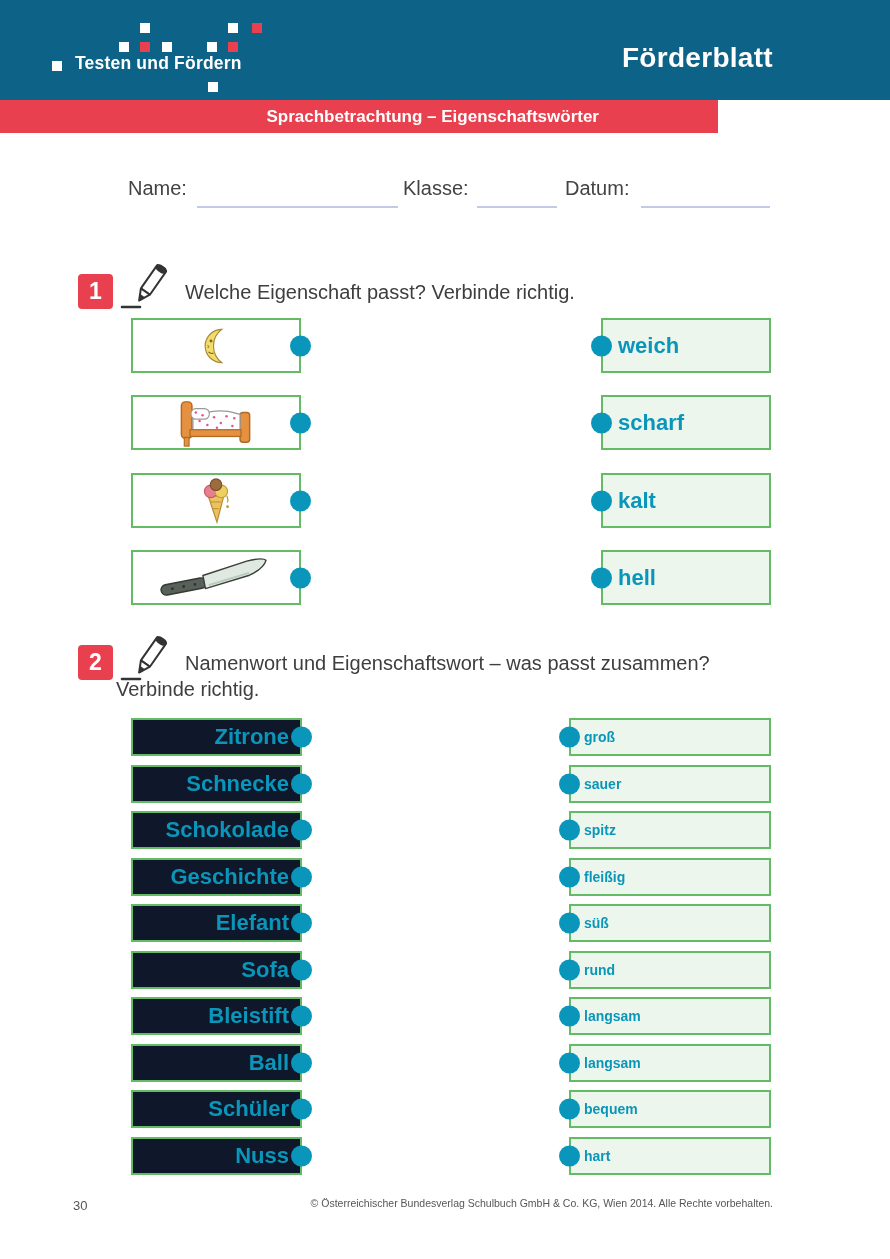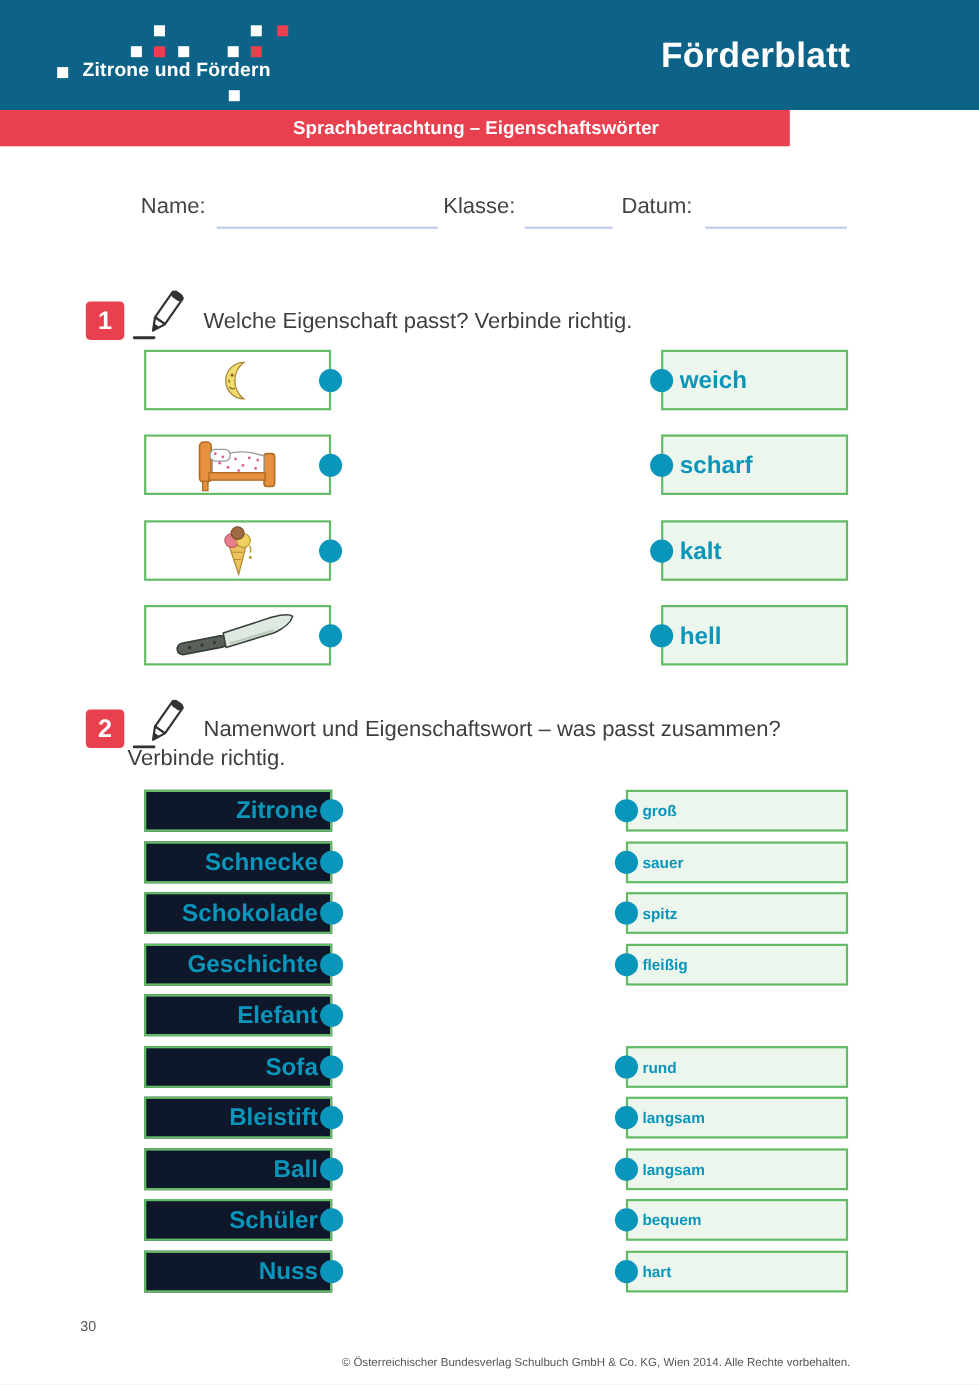--- a/index.html
+++ b/index.html
@@ -6,21 +6,21 @@
   body { background:#9a9a9a; font-family:"Liberation Sans", sans-serif; }
   .page { position:relative; width:890px; height:1259px; background:#ffffff; margin:0 auto; overflow:hidden; }
 
   
   .topbar { position:absolute; left:0; top:0; width:890px; height:100px; background:#0d6287; }
   .redband { position:absolute; left:0; top:100px; width:718px; height:33px; background:#e9404f; }
   .redband span { position:absolute; right:119px; top:0; line-height:33px; color:#fff; font-weight:bold; font-size:17px; }
   .logo-square { position:absolute; width:10px; height:10px; }
   .sq-w { background:#ffffff; } .sq-r { background:#e9404f; }
   .logo-text { position:absolute; left:75px; top:53px; color:#fff; font-weight:bold; font-size:17.5px; letter-spacing:.2px; }
-  .doc-title { position:absolute; right:117px; top:32px; color:#fff; font-weight:bold; font-size:32px; letter-spacing:.3px; }
+  .doc-title { position:absolute; right:117px; top:42px; color:#fff; font-weight:bold; font-size:28px; letter-spacing:.3px; }
 
   
   .field-label { position:absolute; top:177px; font-size:20px; color:#434343; }
   .field-line { position:absolute; top:206px; height:2px; background:#c3c9e8; }
 
   
   .badge { position:absolute; left:78px; width:35px; height:35px; background:#e9404f; border-radius:4px;
            color:#fff; font-weight:bold; font-size:23px; text-align:center; line-height:35px; }
   .instr { position:absolute; font-size:20px; color:#3e3e3e; }
   .pencil { position:absolute; left:116px; width:64px; height:54px; }
@@ -37,41 +37,41 @@
   .adj-box { position:absolute; left:569px; width:202px; height:38px; background:#edf6ec;
              border:2px solid #63bc65; display:flex; align-items:center; }
   .adj-box span { padding-left:13px; color:#0a96ba; font-weight:bold; font-size:14px; }
 
   .dot { position:absolute; width:21px; height:21px; border-radius:50%; background:#0a96ba; top:50%;
          transform:translateY(-50%); }
   .dot-r { right:-12px; } .dot-l { left:-12px; }
 
   
   .page-num { position:absolute; left:73px; top:1198px; font-size:13px; color:#555; }
-  .copyright { position:absolute; right:117px; top:1232px; text-align:right; font-size:10.5px;
+  .copyright { position:absolute; right:117px; top:1196px; text-align:right; font-size:10.5px;
                line-height:14.5px; color:#565656; }
 </style>
 </head>
 <body>
 
 <div class="page">
 
   <div class="topbar">
     <div>
       <span class="logo-square sq-w" style="left:140px;top:23px"></span>
       <span class="logo-square sq-w" style="left:228px;top:23px"></span>
       <span class="logo-square sq-r" style="left:252px;top:23px"></span>
       <span class="logo-square sq-w" style="left:119px;top:42px"></span>
       <span class="logo-square sq-r" style="left:140px;top:42px"></span>
       <span class="logo-square sq-w" style="left:162px;top:42px"></span>
       <span class="logo-square sq-w" style="left:207px;top:42px"></span>
       <span class="logo-square sq-r" style="left:228px;top:42px"></span>
       <span class="logo-square sq-w" style="left:52px;top:61px"></span>
       <span class="logo-square sq-w" style="left:208px;top:82px"></span>
-      <span class="logo-text">Zitrone und Fördern</span>
+      <span class="logo-text">Testen und Fördern</span>
     </div>
     <div class="doc-title">Förderblatt</div>
   </div>
 
   <div class="redband">
     <span>Sprachbetrachtung – Eigenschaftswörter</span>
   </div>
 
   <div>
     <span class="field-label" style="left:128px">Name:</span>
@@ -233,20 +233,24 @@
     <span class="dot dot-l"></span>
   </div>
   <div class="adj-box" style="top:811px">
     <span>spitz</span>
     <span class="dot dot-l"></span>
   </div>
   <div class="adj-box" style="top:858px">
     <span>fleißig</span>
     <span class="dot dot-l"></span>
   </div>
+  <div class="adj-box" style="top:904px">
+    <span>süß</span>
+    <span class="dot dot-l"></span>
+  </div>
   <div class="adj-box" style="top:951px">
     <span>rund</span>
     <span class="dot dot-l"></span>
   </div>
   <div class="adj-box" style="top:997px">
     <span>langsam</span>
     <span class="dot dot-l"></span>
   </div>
   <div class="adj-box" style="top:1044px">
     <span>langsam</span>

